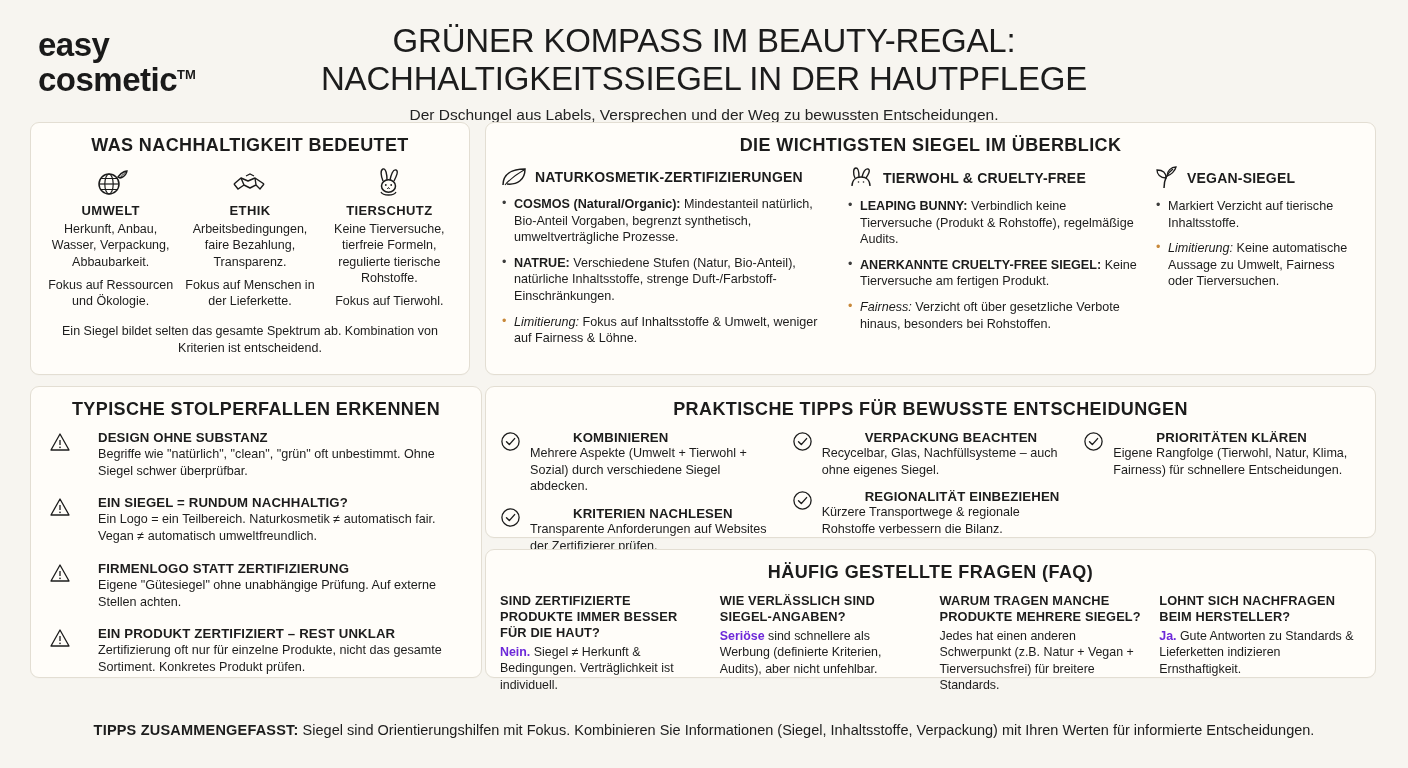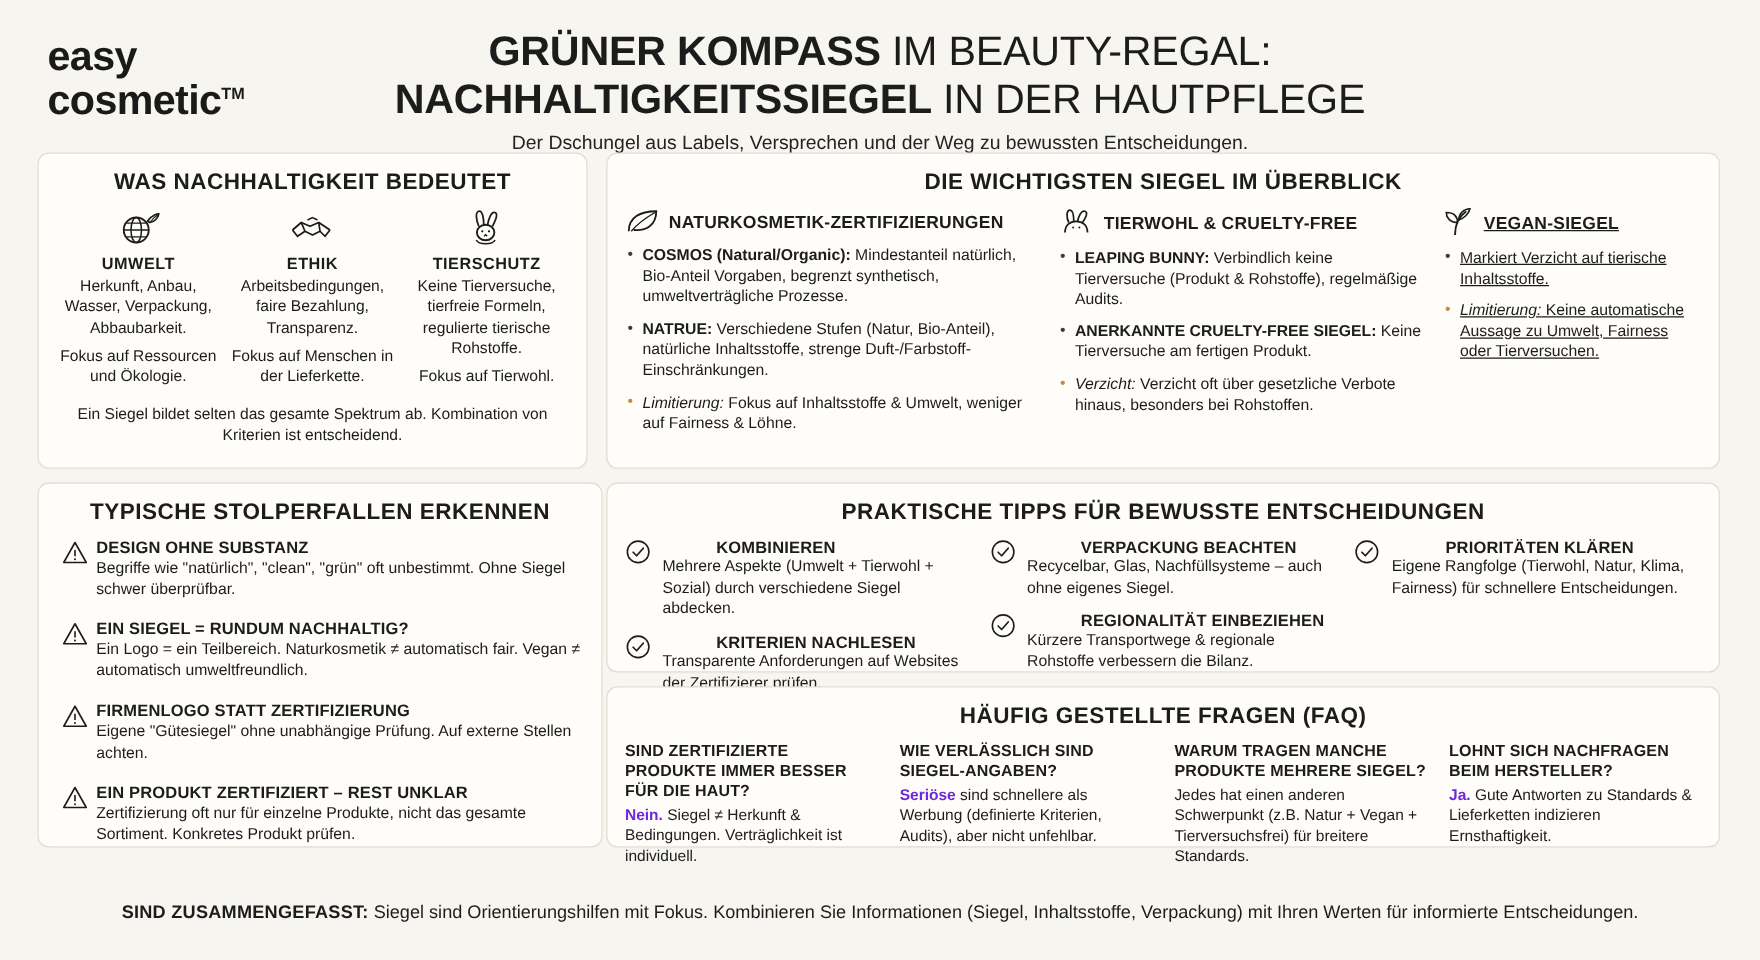--- a/index.html
+++ b/index.html
@@ -49,21 +49,21 @@
     flex: 1;
     text-align: center;
     padding-top: 8px;
   }
   .title-l1, .title-l2 {
     font-size: 33px;
     line-height: 1.16;
     font-weight: 400;
     letter-spacing: -0.2px;
   }
-  .title-l1 b, .title-l2 b { font-weight: 700; }
+  .title-l1 b, .title-l2 b { font-weight: 400; }
   .subtitle {
     font-size: 15.5px;
     margin-top: 7px;
     color: #232323;
   }
 
   
   .cards {
     position: relative;
   }
@@ -116,21 +116,21 @@
 
   
   .siegel-cols {
     display: flex;
     padding: 0 14px;
     gap: 16px;
   }
   .siegel-col { flex: 1; }
   .siegel-col.c1 { flex: 0 0 330px; }
   .siegel-col.c2 { flex: 0 0 292px; }
-  .siegel-col.c3 { flex: 1; text-decoration: underline; }
+  .siegel-col.c3 { flex: 1; }
   .siegel-head {
     display: flex; align-items: center; gap: 7px;
     margin-bottom: 8px;
   }
   .siegel-head-text {
     font-size: 14px; font-weight: 700; letter-spacing: 0.2px;
   }
   ul.bullets { list-style: none; margin: 0; padding: 0; }
   ul.bullets li {
     position: relative;
@@ -143,21 +143,21 @@
     content: "•";
     position: absolute; left: 2px; top: -1px;
     color: #3c3c3c;
   }
   ul.bullets li.lim:before { color: #c8883a; }
   .b { font-weight: 700; }
   .it { font-style: italic; }
 
   
   .warn-list { padding: 0 16px 0 18px; }
-  .warn-item { display: flex; gap: 6px; margin-bottom: 16px; }
+  .warn-item { display: flex; gap: 27px; margin-bottom: 16px; }
   .warn-icon { flex: 0 0 22px; padding-top: 2px; }
   .warn-body { flex: 1; }
   .warn-title { font-size: 13.2px; font-weight: 700; letter-spacing: 0.15px; margin-bottom: 1px; }
   .warn-text { font-size: 12.6px; line-height: 1.33; }
 
   
   .tips-grid {
     display: flex;
     padding: 0 14px;
     gap: 14px;
@@ -294,21 +294,21 @@
                 <path d="M6 20 C6 14, 10 11, 15 11 C20 11, 24 14, 24 20" fill="none" stroke="#1c1c1c" stroke-width="1.4"></path>
                 <circle cx="12.5" cy="16" r="0.8" fill="#1c1c1c"></circle>
                 <circle cx="17.5" cy="16" r="0.8" fill="#1c1c1c"></circle>
               </svg>
             </span>
             <span class="siegel-head-text">TIERWOHL &amp; CRUELTY-FREE</span>
           </div>
           <ul class="bullets">
             <li><span class="b">LEAPING BUNNY:</span><span> Verbindlich keine Tierversuche (Produkt &amp; Rohstoffe), regelmäßige Audits.</span></li>
             <li><span class="b">ANERKANNTE CRUELTY-FREE SIEGEL:</span><span> Keine Tierversuche am fertigen Produkt.</span></li>
-            <li class="lim"><span class="it">Verzicht:</span><span> Verzicht oft über gesetzliche Verbote hinaus, besonders bei Rohstoffen.</span></li>
+            <li class="lim"><span class="it">Fairness:</span><span> Verzicht oft über gesetzliche Verbote hinaus, besonders bei Rohstoffen.</span></li>
           </ul>
         </div>
 
         <div class="siegel-col c3">
           <div class="siegel-head">
             <span>
               <svg width="26" height="24" viewBox="0 0 26 24">
                 <path d="M10 22 C10 14, 12 8, 19 3" fill="none" stroke="#1c1c1c" stroke-width="1.5"></path>
                 <path d="M12 12 C6 12, 3 8, 3 4 C9 4, 12 7, 12 12 Z" fill="none" stroke="#1c1c1c" stroke-width="1.3"></path>
                 <path d="M13 10 C17 9, 21 5, 22 1 C17 1, 13 5, 13 10 Z" fill="none" stroke="#1c1c1c" stroke-width="1.3"></path>
@@ -487,16 +487,16 @@
           <div class="faq-q">LOHNT SICH NACHFRAGEN BEIM HERSTELLER?</div>
           <div class="faq-a"><span class="accent">Ja.</span><span> Gute Antworten zu Standards &amp; Lieferketten indizieren Ernsthaftigkeit.</span></div>
         </div>
 
       </div>
     </div>
 
   </div>
 
   <div class="footer">
-    <span class="b">SIND ZUSAMMENGEFASST:</span><span> Siegel sind Orientierungshilfen mit Fokus. Kombinieren Sie Informationen (Siegel, Inhaltsstoffe, Verpackung) mit Ihren Werten für informierte Entscheidungen.</span>
+    <span class="b">TIPPS ZUSAMMENGEFASST:</span><span> Siegel sind Orientierungshilfen mit Fokus. Kombinieren Sie Informationen (Siegel, Inhaltsstoffe, Verpackung) mit Ihren Werten für informierte Entscheidungen.</span>
   </div>
 
 </div>
 
 </body></html>

